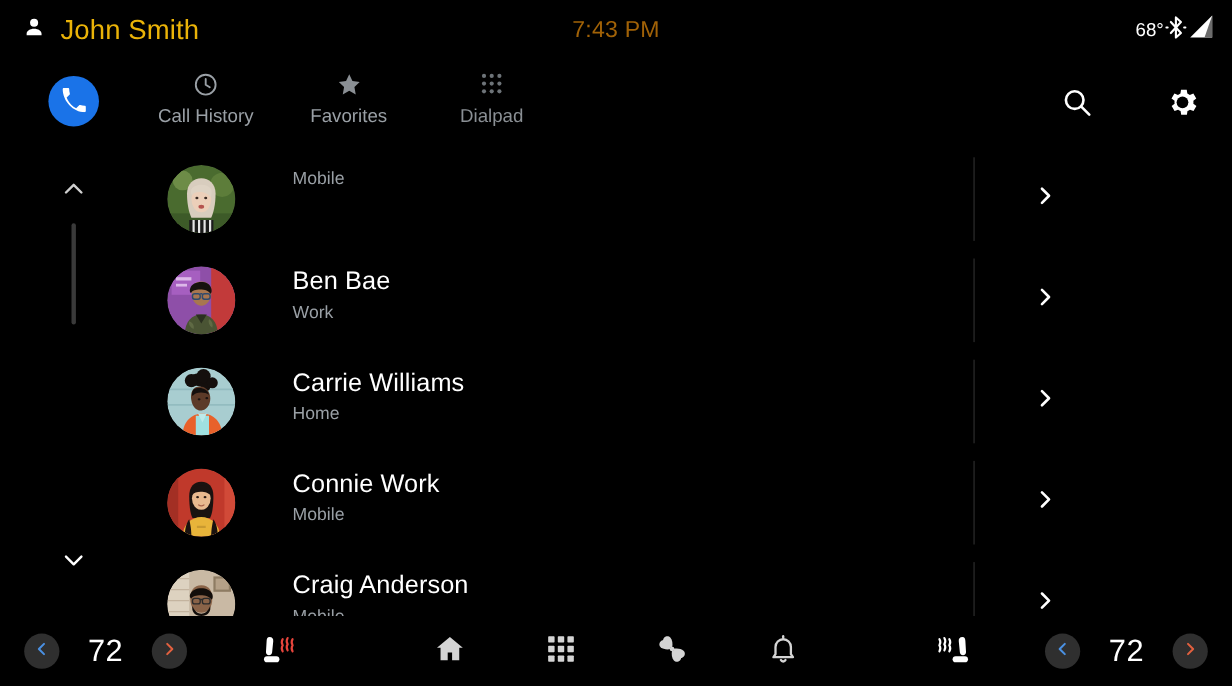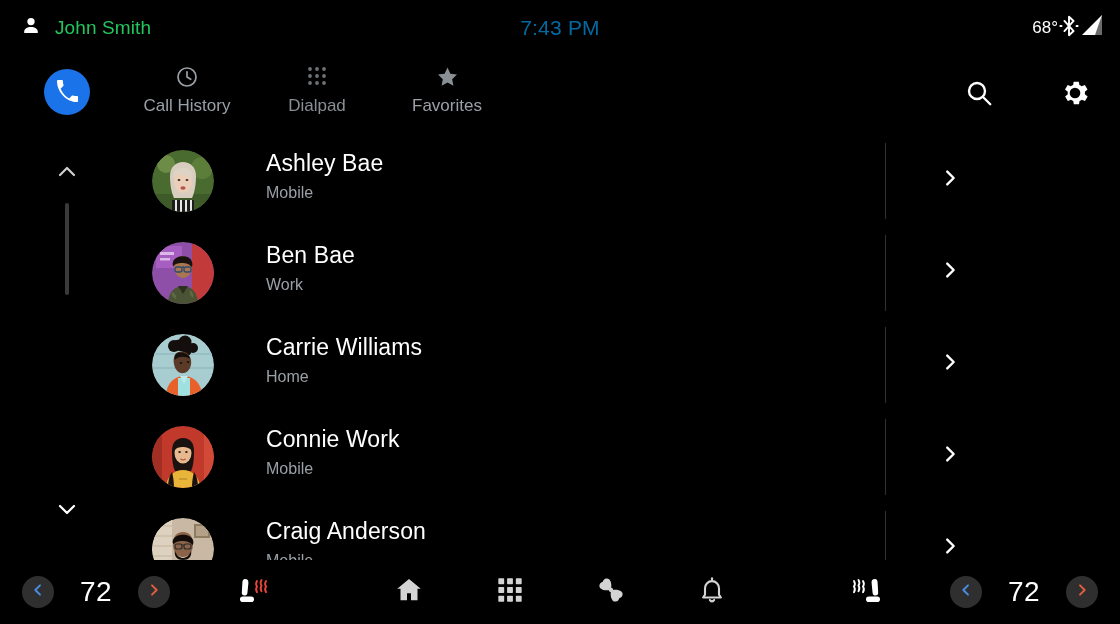--- a/index.html
+++ b/index.html
@@ -8,24 +8,24 @@
   body {
     font-family:"Liberation Sans", sans-serif;
     color:#fff;
     -webkit-font-smoothing:antialiased;
   }
   .screen { position:relative; width:1120px; height:624px; background:#000; }
 
   
   .statusbar { position:absolute; top:0; left:0; width:1120px; height:55px; }
   .sb-user { position:absolute; left:20px; top:0; height:55px; display:flex; align-items:center; gap:13px; }
-  .sb-user-name { font-size:19px; color:#22c55e; letter-spacing:.1px;text-align:right; }
+  .sb-user-name { font-size:25px; color:#eab308; letter-spacing:.1px;text-align:right; }
   .sb-clock { position:absolute; left:0; top:0; width:1120px; height:55px;
               display:flex; align-items:center; justify-content:center;
-              font-size:21px; color:#0369a1; letter-spacing:.2px; }
+              font-size:21px; color:#a16207; letter-spacing:.2px; }
   .sb-right { position:absolute; right:14px; top:0; height:55px; display:flex; align-items:center; }
   .sb-temp { font-size:17px; color:#fff; }
 
   
   .tabbar { position:absolute; top:55px; left:0; width:1120px; height:80px; }
   .phone-badge { position:absolute; left:44px; top:14px; width:46px; height:46px;
                  border-radius:50%; background:#1a73e8; display:flex; align-items:center; justify-content:center; }
   .tabs { position:absolute; left:122px; top:0; height:80px; display:flex; align-items:center; }
   .tab { width:130px; height:80px; display:flex; flex-direction:column;
          align-items:center; justify-content:flex-start; padding-top:10px; gap:7px; cursor:pointer; }
@@ -121,44 +121,44 @@
         <span class="tab-ico">
           <svg width="24" height="24" viewBox="0 0 24 24" fill="none" stroke="#9aa0a6" stroke-width="1.7">
             <circle cx="12" cy="12" r="9"></circle>
               <path d="M12 6.8V12l3.7 2.3" stroke-linecap="round"></path>
           </svg>
         </span>
         <span class="tab-label">Call History</span>
       </div>
 
 
+      <div class="tab inactive">
+        <span class="tab-ico">
+          <svg width="25" height="24" viewBox="0 0 24 24" fill="#8a8f94">
+            <path d="M12 2.6l2.9 6.1 6.6.9-4.8 4.6 1.2 6.6L12 17.6 6.1 20.8l1.2-6.6L2.5 9.6l6.6-.9z"></path>
+          </svg>
+        </span>
+        <span class="tab-label">Favorites</span>
+      </div>
+
       <div class="tab dim">
         <span class="tab-ico">
           <svg width="22" height="24" viewBox="0 0 22 24" fill="#6d7378">
             <circle cx="4" cy="4" r="1.9"></circle>
               <circle cx="11" cy="4" r="1.9"></circle>
               <circle cx="18" cy="4" r="1.9"></circle>
             <circle cx="4" cy="11" r="1.9"></circle>
               <circle cx="11" cy="11" r="1.9"></circle>
               <circle cx="18" cy="11" r="1.9"></circle>
             <circle cx="4" cy="18" r="1.9"></circle>
               <circle cx="11" cy="18" r="1.9"></circle>
               <circle cx="18" cy="18" r="1.9"></circle>
           </svg>
         </span>
         <span class="tab-label">Dialpad</span>
-      </div>
-
-      <div class="tab inactive">
-        <span class="tab-ico">
-          <svg width="25" height="24" viewBox="0 0 24 24" fill="#8a8f94">
-            <path d="M12 2.6l2.9 6.1 6.6.9-4.8 4.6 1.2 6.6L12 17.6 6.1 20.8l1.2-6.6L2.5 9.6l6.6-.9z"></path>
-          </svg>
-        </span>
-        <span class="tab-label">Favorites</span>
       </div>
     </div>
 
     <div class="tb-actions">
       <div class="tb-btn">
         <span>
           <svg width="30" height="30" viewBox="0 0 24 24" fill="none" stroke="#fff" stroke-width="1.9" stroke-linecap="round">
             <circle cx="10.4" cy="10.4" r="6.4"></circle>
               <path d="M15.2 15.2L21 21"></path>
           </svg>
@@ -216,21 +216,20 @@
               <path d="M22 22c3-5 14-6 18 0 1 4 0 7-1 7-2-5-14-6-16-2-1 1-2-2-1-5z" fill="#ded3c4"></path>
               <ellipse cx="27" cy="30" rx="1.4" ry="1.1" fill="#3a2a22"></ellipse>
                 <ellipse cx="35" cy="30" rx="1.4" ry="1.1" fill="#3a2a22"></ellipse>
               <ellipse cx="31" cy="38" rx="2.6" ry="1.8" fill="#b5534e"></ellipse>
               <path d="M20 50h22v12H20z" fill="#1c1c1c"></path>
               <path d="M23 50h2v12h-2zM28 50h2v12h-2zM33 50h2v12h-2zM38 50h2v12h-2z" fill="#e6e6e6"></path>
             </g>
           </svg>
         </div>
         <div class="texts">
-          <div class="nm">Ashley Bae</div>
           <div class="sub">Mobile</div>
         </div>
         <div class="divider"></div>
         <div class="chev">
           <span>
             <svg width="22" height="22" viewBox="0 0 24 24" fill="none" stroke="#fff" stroke-width="2.6" stroke-linecap="round" stroke-linejoin="round">
                 <path d="M9 5l7 7-7 7"></path>
               </svg>
           </span>
         </div>

